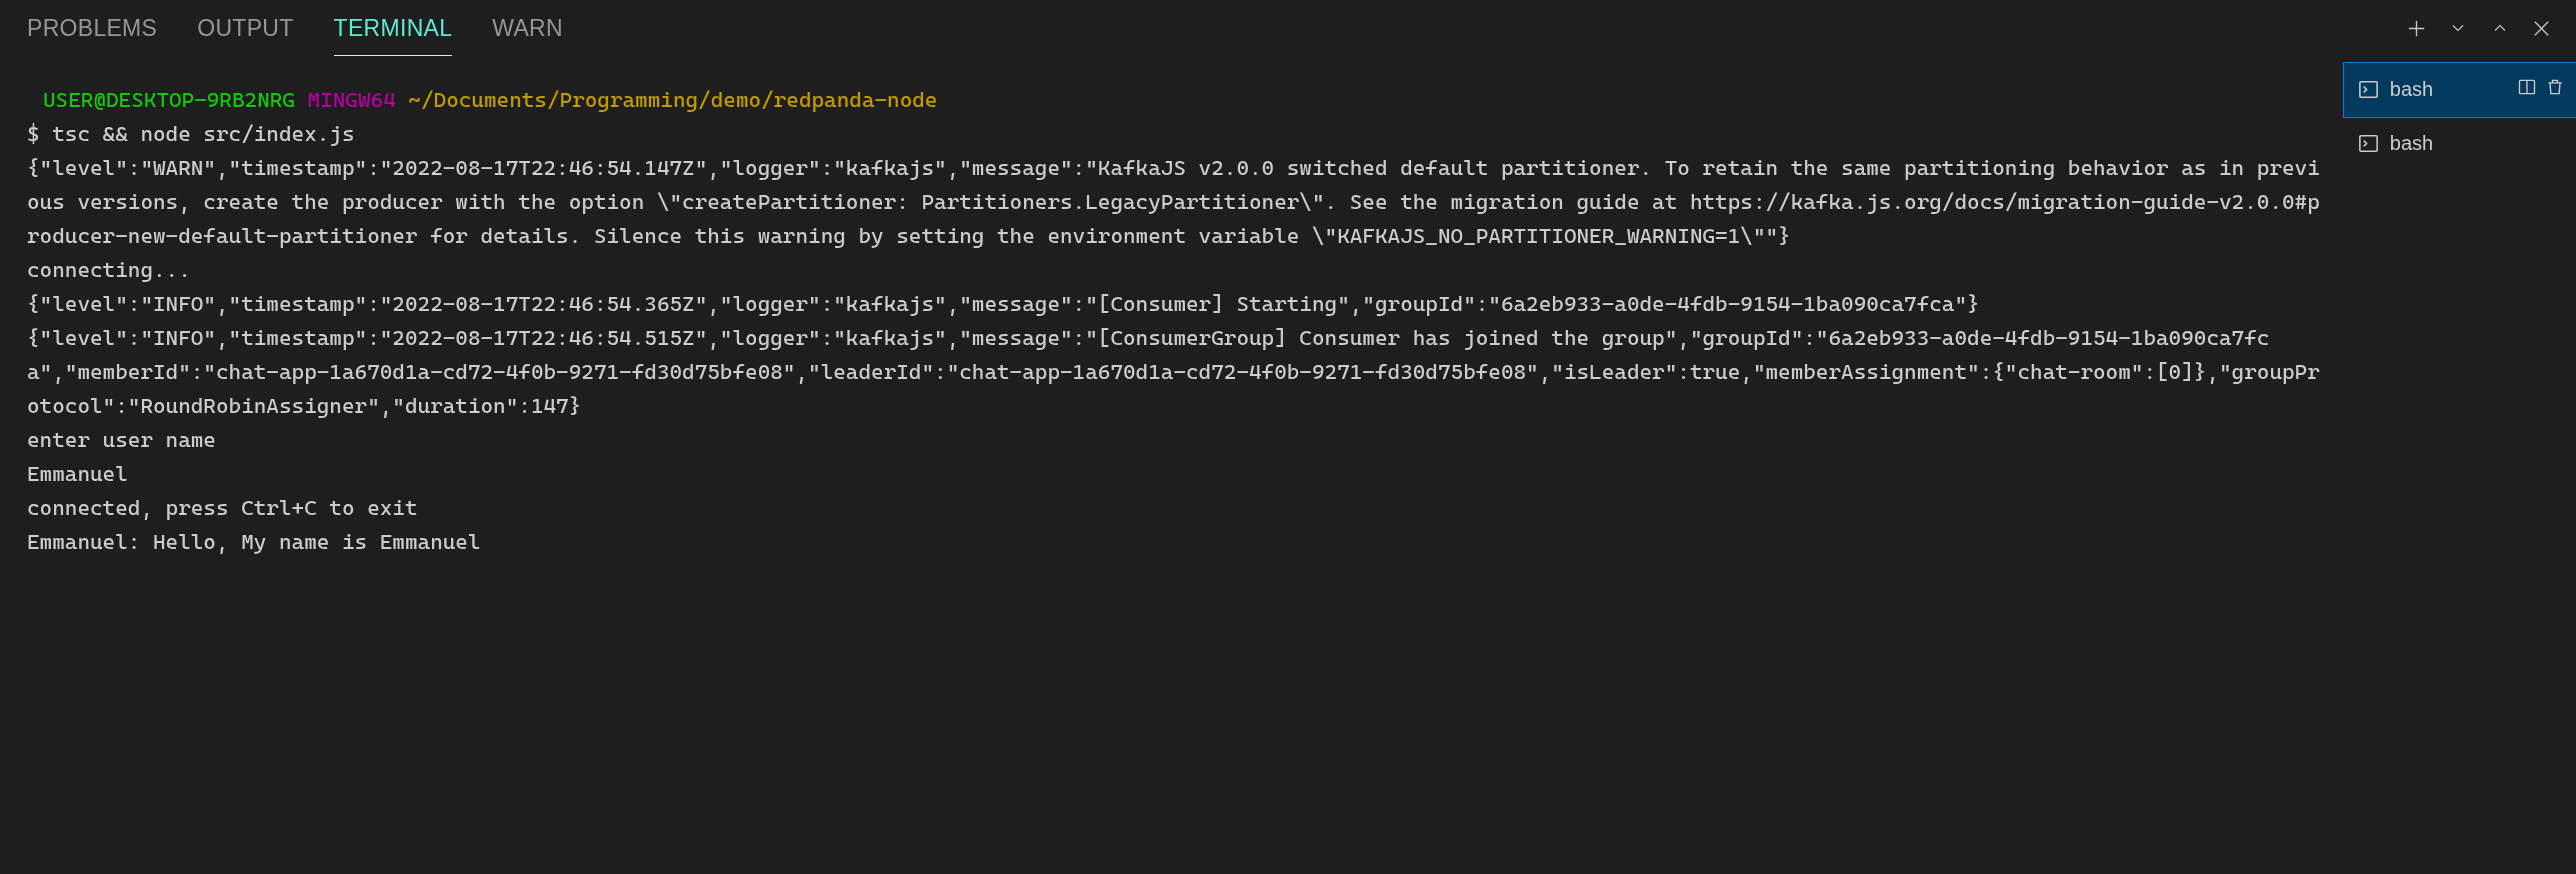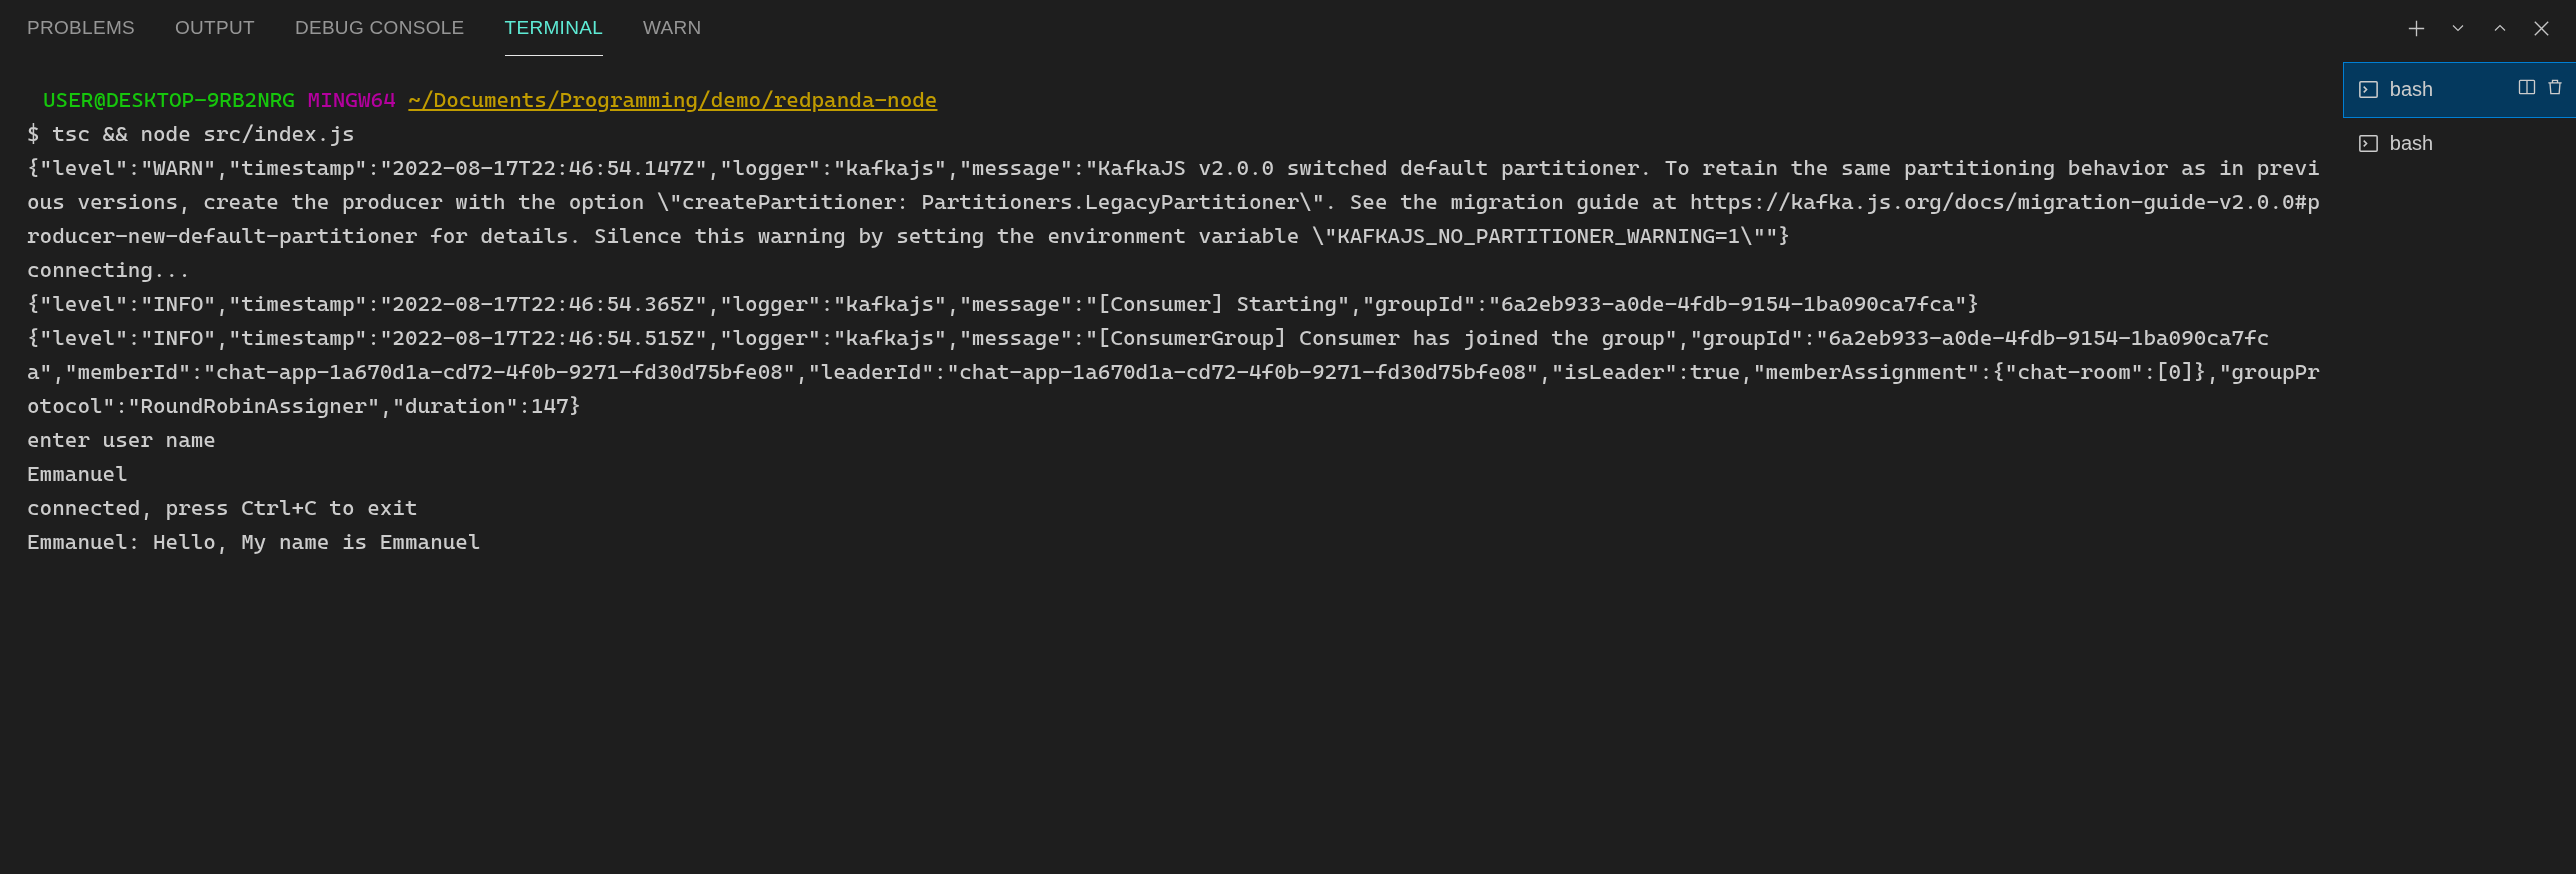--- a/index.html
+++ b/index.html
@@ -19,21 +19,21 @@
     background: #1e1e1e;
   }
   
   .tabbar {
     display: flex;
     align-items: center;
     height: 56px;
     padding: 0 13.4px 0 27px;
     background: #1e1e1e;
     color: #969696;
-    font-size: 19px;
+    font-size: 23px;
     letter-spacing: 0.3px;
   }
   .tabbar-tabs {
     display: flex;
     align-items: stretch;
     height: 100%;
     gap: 40px;
   }
   .tab {
     display: flex;
@@ -80,21 +80,21 @@
     font-family: "Cascadia Mono", "Consolas", "Courier New", monospace;
     font-size: 21.5px;
     line-height: 34px;
     color: #cccccc;
     white-space: pre-wrap;
     word-break: break-all;
     overflow: hidden;
   }
   .terminal-area .prompt-user { color: #16c60c; margin-left: 16px; }
   .terminal-area .prompt-shell { color: #b4009e; text-align: right; }
-  .terminal-area .prompt-path { color: #c19c00; text-decoration: underline; }
+  .terminal-area .prompt-path { color: #c19c00; }
   .terminal-area .line { display: block; }
   
   .side {
     width: 233px;
     border-left: 0.7px solid #1e1e1e;
     background: #1e1e1e;
     padding-top: 6.7px;
   }
   .side-item {
     display: flex;
@@ -125,23 +125,20 @@
 
 <div class="panel">
 
   <div class="tabbar">
     <div class="tabbar-tabs">
       <div class="tab">
           <span>PROBLEMS</span>
         </div>
       <div class="tab">
           <span>OUTPUT</span>
-        </div>
-      <div class="tab">
-          <span>DEBUG CONSOLE</span>
         </div>
       <div class="tab active">
           <span>TERMINAL</span>
         </div>
       <div class="tab">
           <span>WARN</span>
         </div>
     </div>
     <div class="tabbar-spacer"></div>
     <div class="tabbar-actions">

